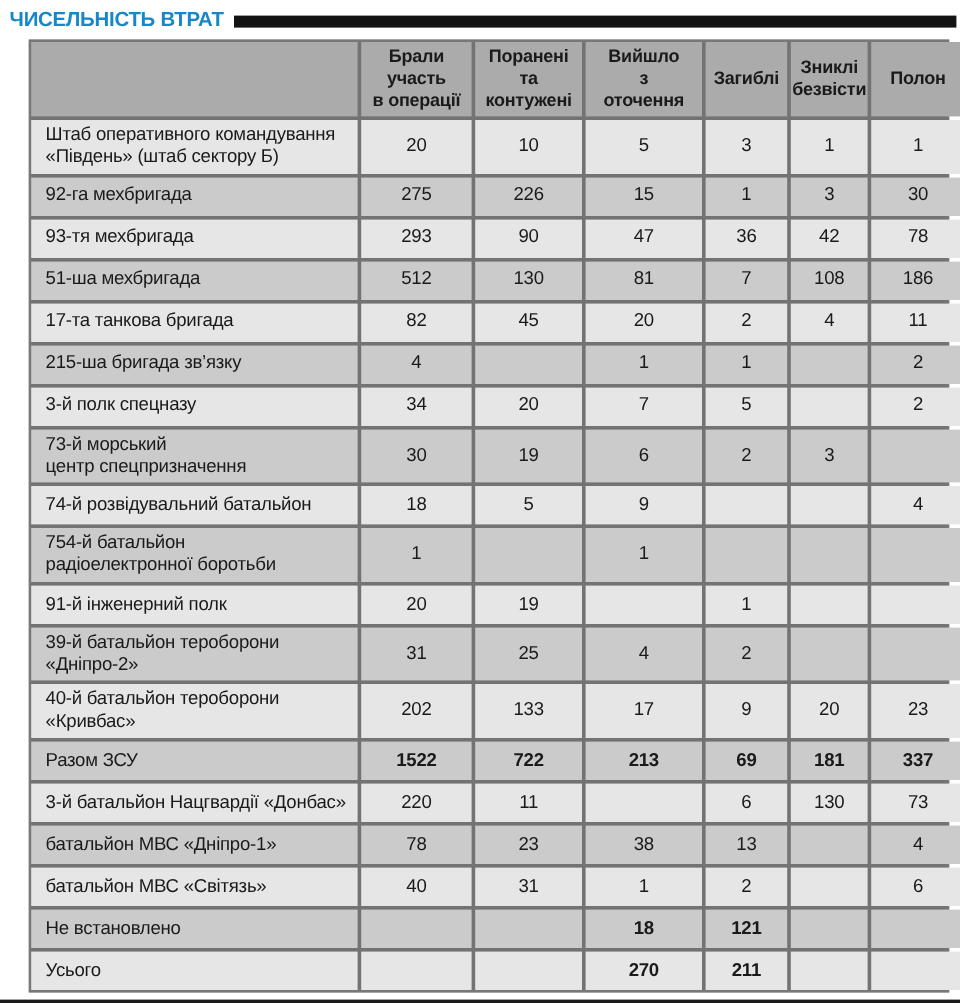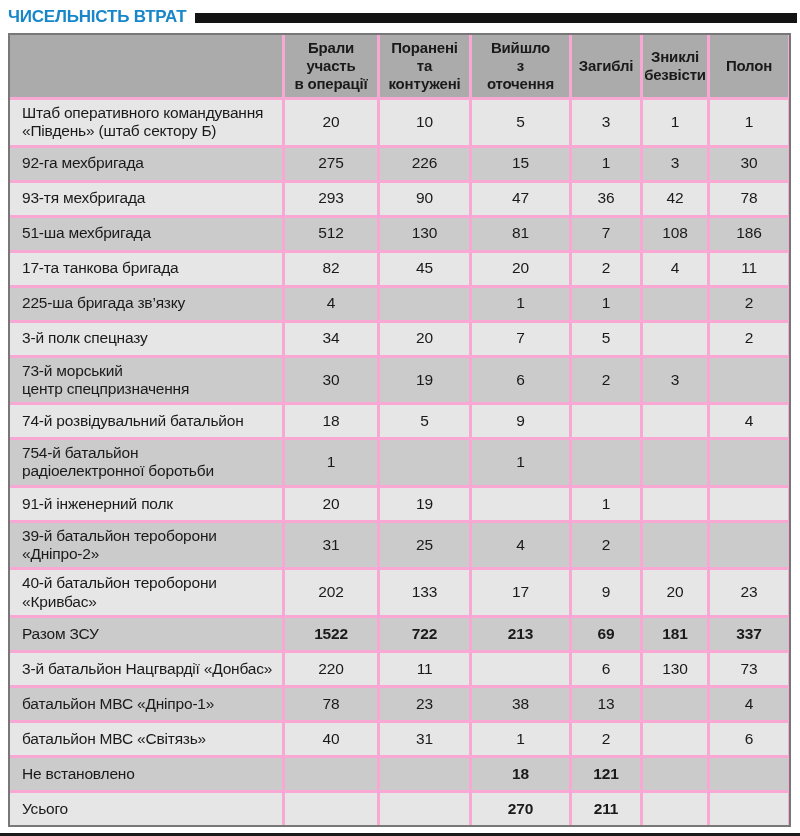--- a/index.html
+++ b/index.html
@@ -21,23 +21,23 @@
     font-weight: bold; font-size: 17px; letter-spacing: -0.2px;
     white-space: nowrap;
   }
   .title-bar {
     flex: 1; height: 10px; margin-left: 9px; margin-top: 1px;
     background: #131313;
   }
 
   
   .tbl {
-    margin: 1px 9px 0 8px;
+    margin: 1px 9px 0 24px;
     border: 2px solid #787878;
-    background: #f9a8d4;
+    background: #737373;
     display: grid;
     grid-template-columns: 272px 92px 89px 97px 68px 64px 78px;
     gap: 3px;
   }
   .cell {
     display: flex; align-items: center; justify-content: center;
     text-align: center;
     font-size: 15.5px;
     letter-spacing: -0.2px;
     white-space: pre-line;
@@ -128,21 +128,21 @@
       <div class="cell dark">7</div>
       <div class="cell dark">108</div>
       <div class="cell dark">186</div>
       <div class="cell name light">17-та танкова бригада</div>
       <div class="cell light">82</div>
       <div class="cell light">45</div>
       <div class="cell light">20</div>
       <div class="cell light">2</div>
       <div class="cell light">4</div>
       <div class="cell light">11</div>
-      <div class="cell name dark">225-ша бригада зв’язку</div>
+      <div class="cell name dark">215-ша бригада зв’язку</div>
       <div class="cell dark">4</div>
       <div class="cell dark"></div>
       <div class="cell dark">1</div>
       <div class="cell dark">1</div>
       <div class="cell dark"></div>
       <div class="cell dark">2</div>
       <div class="cell name light">3-й полк спецназу</div>
       <div class="cell light">34</div>
       <div class="cell light">20</div>
       <div class="cell light">7</div>

